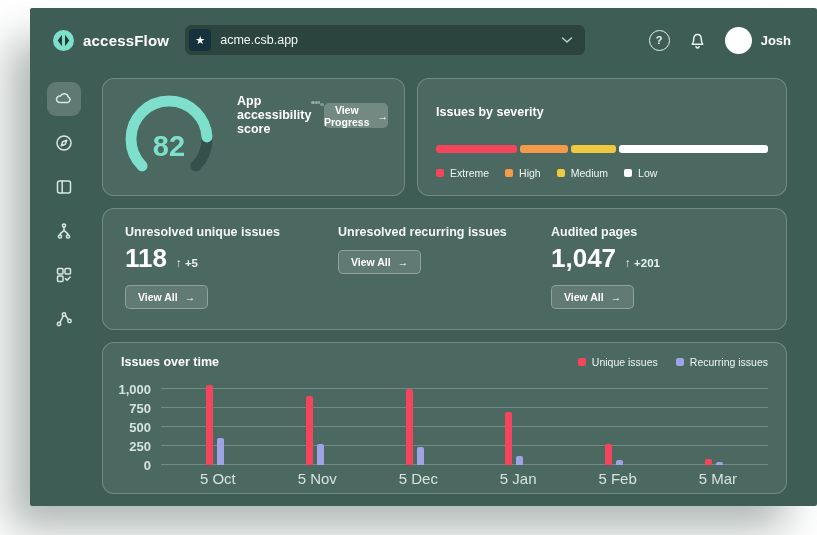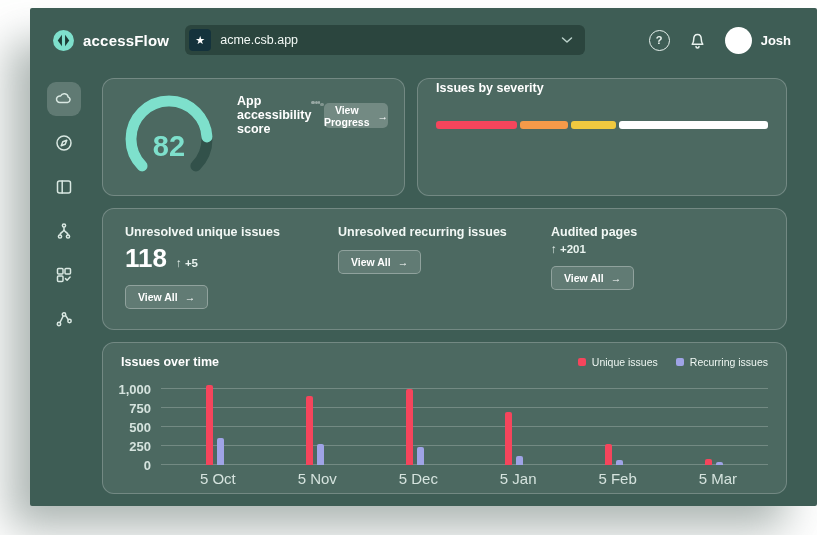--- a/index.html
+++ b/index.html
@@ -54,21 +54,21 @@
   .score-col { flex:1; display:flex; flex-direction:row; padding-top:5px; }
   .skel { height:3px; background:rgba(255,255,255,.42); border-radius:2px; margin-top:7px; }
   .skel.w1 { width:78%; } .skel.w2 { width:78%; } .skel.w3 { width:55%; }
   .skel.full { width:100%; margin-top:9px; background:rgba(255,255,255,.3); }
   .btn-progress { margin-top:9px; height:25px; width:100%; background:rgba(255,255,255,.22);
     border:none; border-radius:5px; color:#fff; font-size:10.5px; font-weight:700;
     display:flex; align-items:center; justify-content:center; gap:8px; cursor:pointer;
     font-family:inherit; }
 
   
-  .card-severity { height:118px; padding:2px 18px; }
+  .card-severity { height:118px; padding:26px 18px; }
   .severity-bar { display:flex; gap:3px; height:8px; margin-top:26px; }
   .seg { border-radius:3px; }
   .legend-row { display:flex; gap:16px; margin-top:14px; }
   .legend-item { display:flex; align-items:center; gap:6px; font-size:10.5px; color:#eef6f2; }
   .swatch { width:8px; height:8px; border-radius:2px; flex:none; }
 
   
   .card-stats { height:122px; display:flex; padding:16px 22px; }
   .stat { flex:1; display:flex; flex-direction:column; }
   .stat-title { color:#f2f8f5; font-size:12.5px; font-weight:600; }
@@ -208,20 +208,38 @@
       </section>
 
       <section class="card card-severity">
         <div class="card-title">Issues by severity</div>
         <div class="severity-bar">
             <div class="seg" style="flex-grow: 25; background: rgb(245, 69, 92);"></div>
             <div class="seg" style="flex-grow: 15; background: rgb(245, 154, 73);"></div>
             <div class="seg" style="flex-grow: 14; background: rgb(239, 201, 63);"></div>
             <div class="seg" style="flex-grow: 46; background: rgb(255, 255, 255);"></div>
           </div>
+        <div class="legend-row">
+            <div class="legend-item">
+              <span class="swatch" style="background: rgb(245, 69, 92);"></span>
+              <span>Extreme</span>
+            </div>
+            <div class="legend-item">
+              <span class="swatch" style="background: rgb(245, 154, 73);"></span>
+              <span>High</span>
+            </div>
+            <div class="legend-item">
+              <span class="swatch" style="background: rgb(239, 201, 63);"></span>
+              <span>Medium</span>
+            </div>
+            <div class="legend-item">
+              <span class="swatch" style="background: rgb(255, 255, 255);"></span>
+              <span>Low</span>
+            </div>
+          </div>
       </section>
     </div>
 
     <section class="card card-stats">
       <div class="stat">
         <div class="stat-title">Unresolved unique issues</div>
         <div class="stat-value-row">
           <span class="stat-value">118</span>
           <span class="stat-delta">↑ +5</span>
         </div>
@@ -233,20 +251,21 @@
       <div class="stat">
         <div class="stat-title">Unresolved recurring issues</div>
         <button class="btn-viewall">
           <span>View All</span>
           <span>→</span>
         </button>
       </div>
       <div class="stat">
         <div class="stat-title">Audited pages</div>
         <div class="stat-value-row">
+          <span class="stat-value">1,047</span>
           <span class="stat-delta">↑ +201</span>
         </div>
         <button class="btn-viewall">
           <span>View All</span>
           <span>→</span>
         </button>
       </div>
     </section>
 
     <section class="card card-chart">

